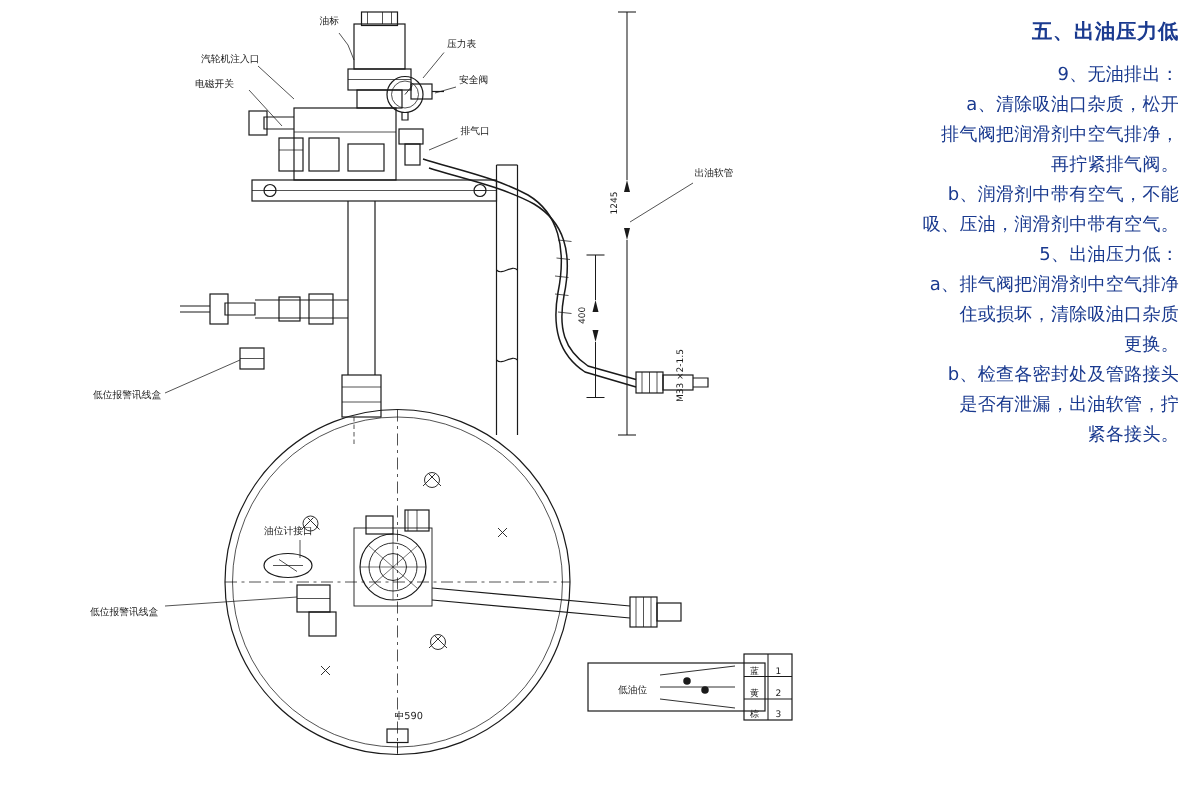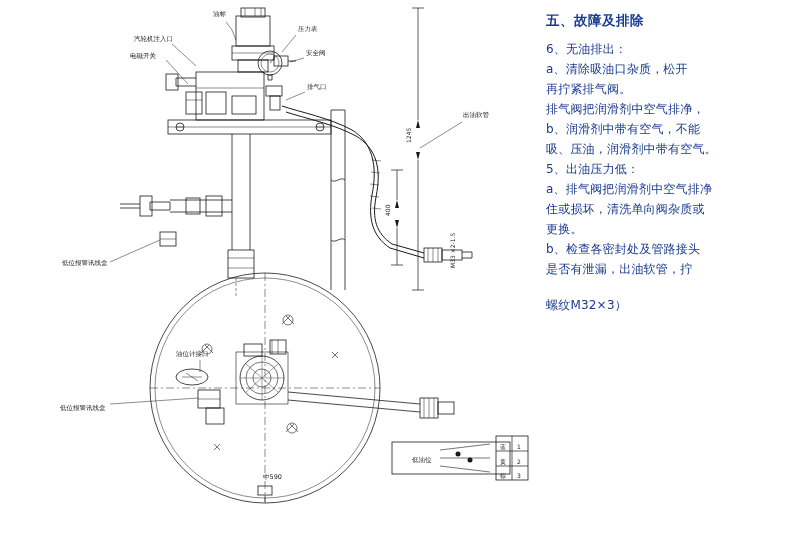--- a/index.html
+++ b/index.html
@@ -11,20 +11,21 @@
     width: 800px;
     height: 534px;
     position: relative;
     overflow: hidden;
     font-family: "DejaVu Sans", sans-serif;
   }
   #root {
     position: relative;
     width: 800px;
     height: 534px;
+    text-align: right;
   }
   
   #drawing {
     position: absolute;
     left: 0;
     top: 0;
     width: 540px;
     height: 534px;
   }
   #drawing svg {
@@ -250,33 +251,33 @@
         <text class="lbl lbl-sm" x="500" y="478">棕</text>
         <text class="lbl lbl-sm" x="517" y="449">1</text>
         <text class="lbl lbl-sm" x="517" y="464">2</text>
         <text class="lbl lbl-sm" x="517" y="478">3</text>
       </g>
     </svg>
   </div>
 
   <div id="textcol">
 
-    <h2 class="sec-title">五、故障及排除</h2>
-
-    <p class="para">6、无油排出：</p>
+    <h2 class="sec-title">五、出油压力低</h2>
+
+    <p class="para">9、无油排出：</p>
     <p class="para">a、清除吸油口杂质，松开</p>
+    <p class="para">排气阀把润滑剂中空气排净，</p>
     <p class="para">再拧紧排气阀。</p>
-    <p class="para">排气阀把润滑剂中空气排净，</p>
     <p class="para">b、润滑剂中带有空气，不能</p>
     <p class="para">吸、压油，润滑剂中带有空气。</p>
     <p class="para">5、出油压力低：</p>
     <p class="para">a、排气阀把润滑剂中空气排净</p>
-    <p class="para">住或损坏，清洗单向阀杂质或</p>
+    <p class="para">住或损坏，清除吸油口杂质</p>
     <p class="para">更换。</p>
     <p class="para">b、检查各密封处及管路接头</p>
     <p class="para">是否有泄漏，出油软管，拧</p>
+    <p class="para">紧各接头。</p>
 
     <div class="sec-gap"></div>
 
-    <p class="para">螺纹M32×3）</p>
   </div>
 
 </div>
 
 </body></html>

